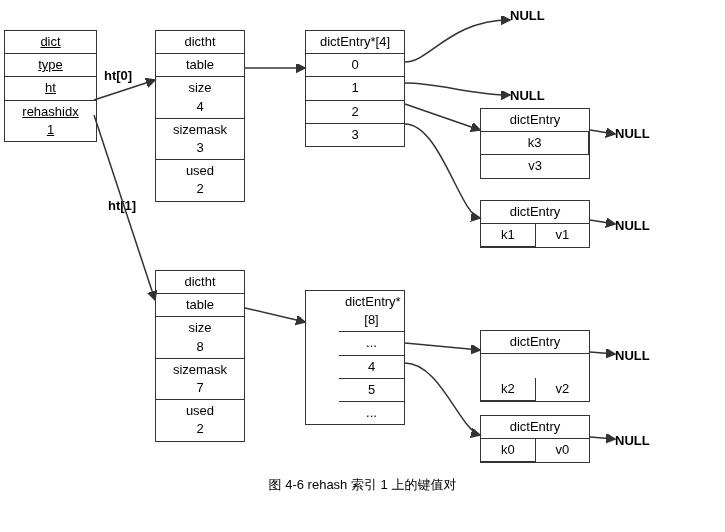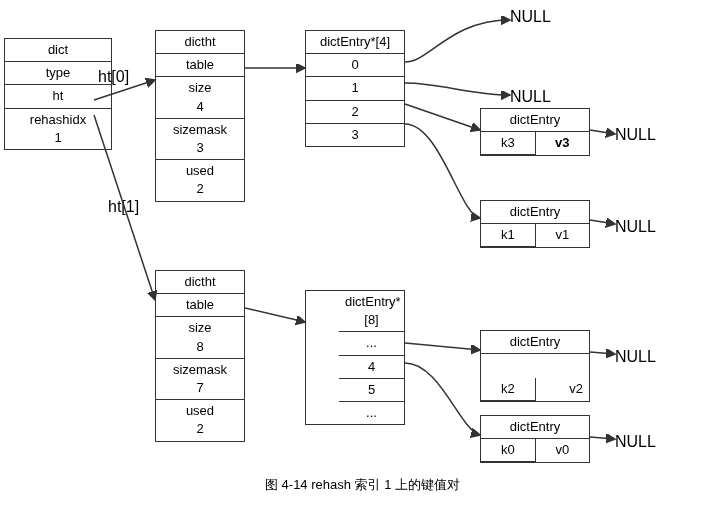--- a/index.html
+++ b/index.html
@@ -50,38 +50,38 @@
       stroke: #333;
       stroke-width: 1.5;
       fill: none;
     }
     svg.arrows polygon {
       fill: #333;
       stroke: #333;
     }
     .null-label {
       position: absolute;
-      font-size: 16px;
-      font-weight: normal;
+      font-size: 13px;
+      font-weight: bold;
     }
   </style>
 </head>
 <body>
 
 <div id="diagram">
 
-  <div class="box" style="left:4px;top:38px;width:108px;">
+  <div class="box" style="left:4px;top:30px;width:93px;text-decoration:underline;">
     <div class="box-cell">dict</div>
     <div class="box-cell">type</div>
     <div class="box-cell">ht</div>
     <div class="box-cell" style="white-space:pre-line;text-align:center;">rehashidx
 1</div>
   </div>
 
-  <div class="null-label" style="left:98px;top:68px;">ht[0]</div>
+  <div class="null-label" style="left:104px;top:68px;">ht[0]</div>
 
   <div class="null-label" style="left:108px;top:198px;">ht[1]</div>
 
   <div class="box" style="left:155px;top:30px;width:90px;">
     <div class="box-cell">dictht</div>
     <div class="box-cell">table</div>
     <div class="box-cell" style="white-space:pre-line;">size
 4</div>
     <div class="box-cell" style="white-space:pre-line;">sizemask
 3</div>
@@ -111,39 +111,39 @@
   <div class="box" style="left:305px;top:290px;width:100px;padding-left:33px;">
     <div class="box-cell">dictEntry*[8]</div>
     <div class="box-cell">...</div>
     <div class="box-cell">4</div>
     <div class="box-cell">5</div>
     <div class="box-cell">...</div>
   </div>
 
   <div class="box" style="left:480px;top:108px;width:110px;">
     <div class="box-cell">dictEntry</div>
-    <div style="display:flex;border:0;">
+    <div style="display:flex;border:0;flex-direction:column;">
       <div class="box-cell" style="flex:1;border-right:1px solid #333;">k3</div>
-      <div class="box-cell" style="flex:1;font-weight:bold;">v3</div>
+      <div class="box-cell" style="flex:1;">v3</div>
     </div>
   </div>
 
   <div class="box" style="left:480px;top:200px;width:110px;">
     <div class="box-cell">dictEntry</div>
     <div style="display:flex;border:0;">
       <div class="box-cell" style="flex:1;border-right:1px solid #333;">k1</div>
       <div class="box-cell" style="flex:1;text-align:center;">v1</div>
     </div>
   </div>
 
   <div class="box" style="left:480px;top:330px;width:110px;">
     <div class="box-cell">dictEntry</div>
     <div style="display:flex;border:0;margin-top:24px;">
       <div class="box-cell" style="flex:1;border-right:1px solid #333;">k2</div>
-      <div class="box-cell" style="flex:1;text-align:right;">v2</div>
+      <div class="box-cell" style="flex:1;">v2</div>
     </div>
   </div>
 
   <div class="box" style="left:480px;top:415px;width:110px;">
     <div class="box-cell">dictEntry</div>
     <div style="display:flex;border:0;">
       <div class="box-cell" style="flex:1;border-right:1px solid #333;">k0</div>
       <div class="box-cell" style="flex:1;">v0</div>
     </div>
   </div>
@@ -185,16 +185,16 @@
     <line x1="405" y1="343" x2="480" y2="350" marker-end="url(#arr)"></line>
 
     <path d="M405,363 C440,363 460,430 480,435" marker-end="url(#arr)"></path>
 
     <line x1="590" y1="352" x2="615" y2="354" marker-end="url(#arr)"></line>
 
     <line x1="590" y1="437" x2="615" y2="439" marker-end="url(#arr)"></line>
   </svg>
 
   <div class="caption" style="bottom:2px;">
-    <span>图 4-14   rehash 索引 1 上的键值对</span>
+    <span>图 4-6   rehash 索引 1 上的键值对</span>
   </div>
 
 </div>
 
 </body></html>

